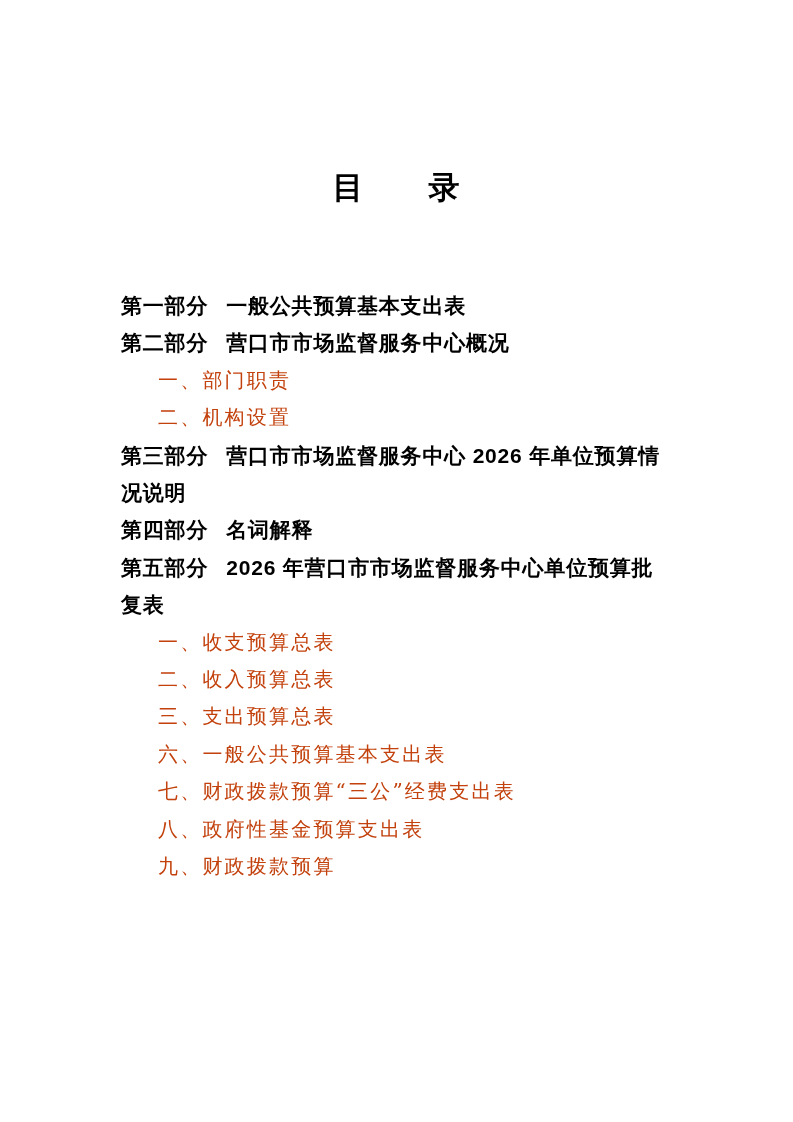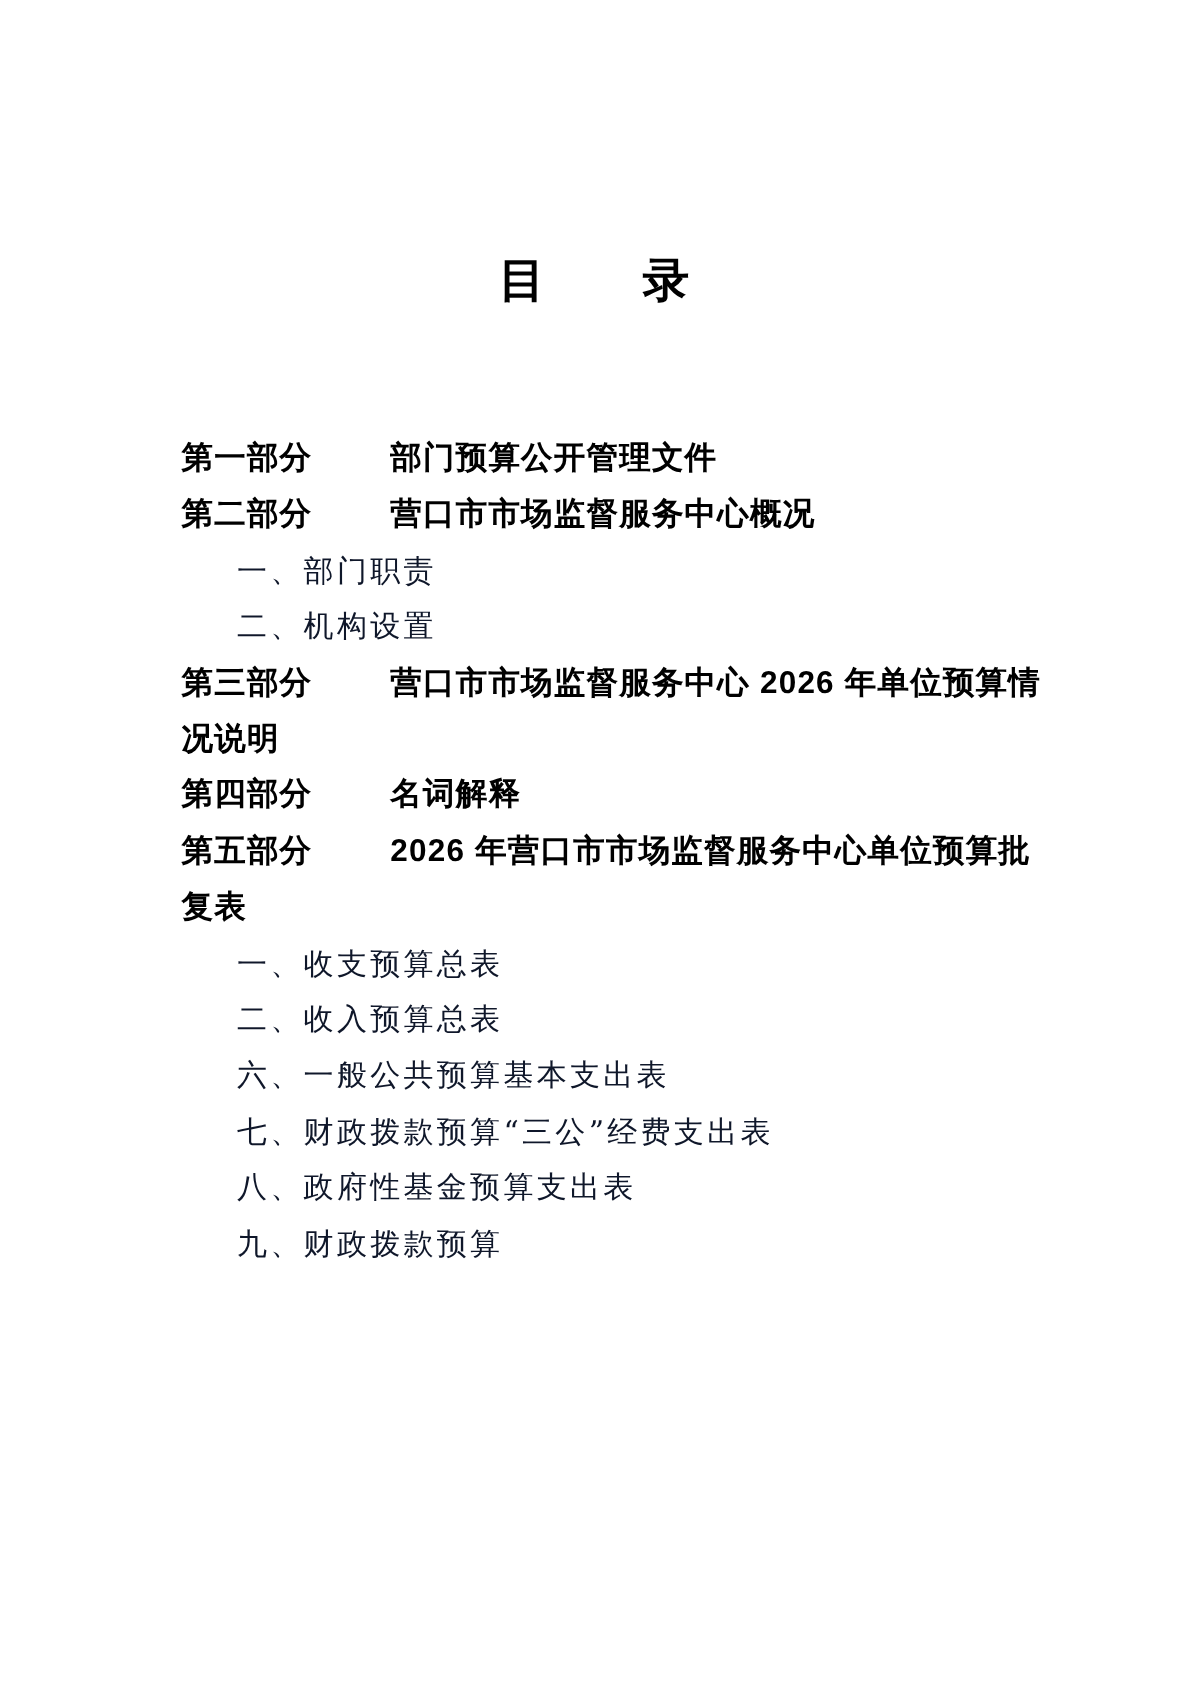--- a/index.html
+++ b/index.html
@@ -40,30 +40,30 @@
     line-height: 37.4px;
   }
   .toc-entry.part {
     font-family: "Liberation Sans", sans-serif;
     font-size: 21px;
     font-weight: 700;
     color: #000000;
     letter-spacing: 0.8px;
   }
   .toc-entry.part .part-label {
-    margin-right: 52px;
+    margin-right: 18px;
   }
   .toc-entry.part .part-title {
     white-space: pre-wrap;
   }
   .toc-entry.item {
     font-family: "DejaVu Serif", "Liberation Serif", serif;
     font-size: 20px;
     font-weight: 400;
-    color: #0f172a;
+    color: #c2410c;
     letter-spacing: 2.2px;
     padding-left: 37px;
   }
   .page-number {
     position: absolute;
     top: 1037px;
     left: 0;
     width: 100%;
     text-align: center;
     font-family: "Liberation Serif", serif;
@@ -71,31 +71,32 @@
     color: #222222;
   }
 </style>
 </head>
 <body>
 
 <div class="page">
   <h1 class="doc-title">目　　录</h1>
 
   <div class="toc" id="toc">
-      <div class="toc-entry part"><span class="part-label">第一部分</span><span class="part-title">部门预算公开管理文件</span></div>
+      <div class="toc-entry part"><span class="part-label">第一部分</span><span class="part-title">一般公共预算基本支出表</span></div>
       <div class="toc-entry part"><span class="part-label">第二部分</span><span class="part-title">营口市市场监督服务中心概况</span></div>
       <div class="toc-entry item"><span>一、部门职责</span></div>
       <div class="toc-entry item"><span>二、机构设置</span></div>
       <div class="toc-entry part"><span class="part-label">第三部分</span><span class="part-title">营口市市场监督服务中心 2026 年单位预算情
 况说明</span></div>
       <div class="toc-entry part"><span class="part-label">第四部分</span><span class="part-title">名词解释</span></div>
       <div class="toc-entry part"><span class="part-label">第五部分</span><span class="part-title">2026 年营口市市场监督服务中心单位预算批
 复表</span></div>
       <div class="toc-entry item"><span>一、收支预算总表</span></div>
       <div class="toc-entry item"><span>二、收入预算总表</span></div>
+      <div class="toc-entry item"><span>三、支出预算总表</span></div>
       <div class="toc-entry item"><span>六、一般公共预算基本支出表</span></div>
       <div class="toc-entry item"><span>七、财政拨款预算“三公”经费支出表</span></div>
       <div class="toc-entry item"><span>八、政府性基金预算支出表</span></div>
       <div class="toc-entry item"><span>九、财政拨款预算</span></div>
     </div>
 
   <div class="page-number">2</div>
 </div>
 
 </body></html>

